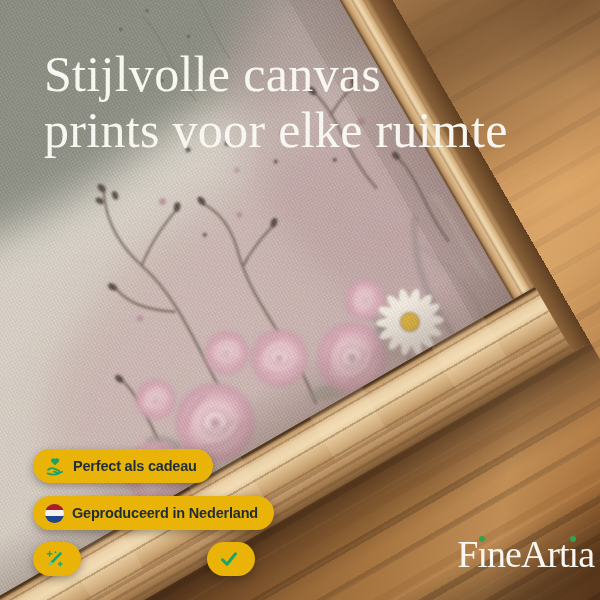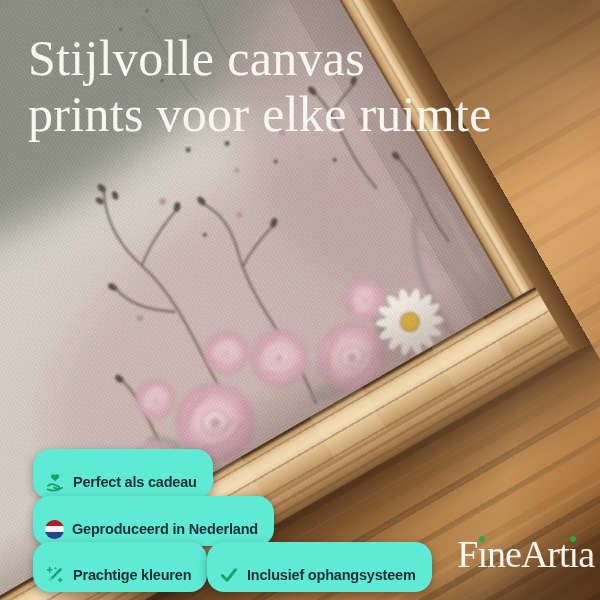--- a/index.html
+++ b/index.html
@@ -55,28 +55,28 @@
       linear-gradient(180deg, #caa273, #a87e50 55%, #7e5a35 100%);}
   .frame-right-side{position:absolute;left:1100px;top:0;width:20px;height:806px;
     background:linear-gradient(90deg, #8a6239, #5f3f22);}
   .frame-shadow{position:absolute;left:0;top:806px;width:1120px;height:74px;
     background:linear-gradient(180deg, rgba(43,24,12,.62), rgba(43,24,12,.28) 45%, rgba(43,24,12,0));}
 
   .vignette{position:absolute;inset:0;z-index:4;pointer-events:none;
     background:radial-gradient(140% 140% at 50% 40%, rgba(0,0,0,0) 62%, rgba(28,18,10,.22) 100%);}
 
   
-  .headline{position:absolute;left:28px;top:30px;z-index:6;margin:0;
+  .headline{position:absolute;left:28px;top:30px;z-index:6;margin:16px;
     font-family:"Liberation Serif",serif;font-weight:400;font-size:50px;line-height:56px;
     color:#f8f6f1;letter-spacing:.3px;}
   .headline div{white-space:nowrap;}
 
   
   .badge{position:absolute;z-index:7;display:inline-flex;align-items:center;gap:8px;
-    height:34px;padding:16px 16px 0 12px;background:#5eead4;border-radius:17px;
+    height:34px;padding:0 16px 0 12px;background:#eab308;border-radius:17px;
     box-shadow:0 3px 8px rgba(30,20,10,.35);
     font-weight:700;font-size:14.5px;letter-spacing:-.2px;color:#1f2d36;white-space:nowrap;}
   .b1{left:33px;top:449px;}
   .b2{left:33px;top:496px;justify-content:flex-end;}
   .b3{left:33px;top:542px;}
   .b4{left:207px;top:542px;}
   .badge svg{flex:0 0 auto;}
   .flag-circle{flex:0 0 auto;width:19px;height:19px;border-radius:50%;
     background:linear-gradient(180deg, #AE1C28 0 34%, #f5f3f0 34% 65%, #21468B 65% 100%);
     box-shadow:inset 0 0 1px rgba(0,0,0,.3);}
@@ -271,27 +271,25 @@
   </div>
 
   <div class="badge b3">
     <svg width="20" height="20" viewBox="0 0 20 20">
       <line x1="7.2" y1="12.8" x2="15.5" y2="4.5" stroke="#18a576" stroke-width="2.6" stroke-linecap="round"></line>
       <line x1="5" y1="15" x2="6" y2="14" stroke="#5fc4a0" stroke-width="2.6" stroke-linecap="round"></line>
       <path d="M4.6 2.6v4.4M2.4 4.8h4.4" stroke="#18a576" stroke-width="1.5" stroke-linecap="round"></path>
       <path d="M15.2 13.2v3.6M13.4 15h3.6" stroke="#18a576" stroke-width="1.4" stroke-linecap="round"></path>
       <circle cx="10.5" cy="3.2" r="1" fill="#18a576"></circle>
     </svg>
-    <span>Prachtige kleuren</span>
   </div>
 
   <div class="badge b4">
     <svg width="20" height="20" viewBox="0 0 20 20">
       <path d="M3.5 10.8 L8 15.2 L16.5 4.8" fill="none" stroke="#17a36a" stroke-width="3" stroke-linecap="round" stroke-linejoin="round"></path>
     </svg>
-    <span>Inclusief ophangsysteem</span>
   </div>
 
   <div class="logo">
     <span><span>F</span><span class="gi">ı</span><span>neArt</span><span class="gi">ı</span><span>a</span></span>
   </div>
 
 </div>
 
 </body></html>

